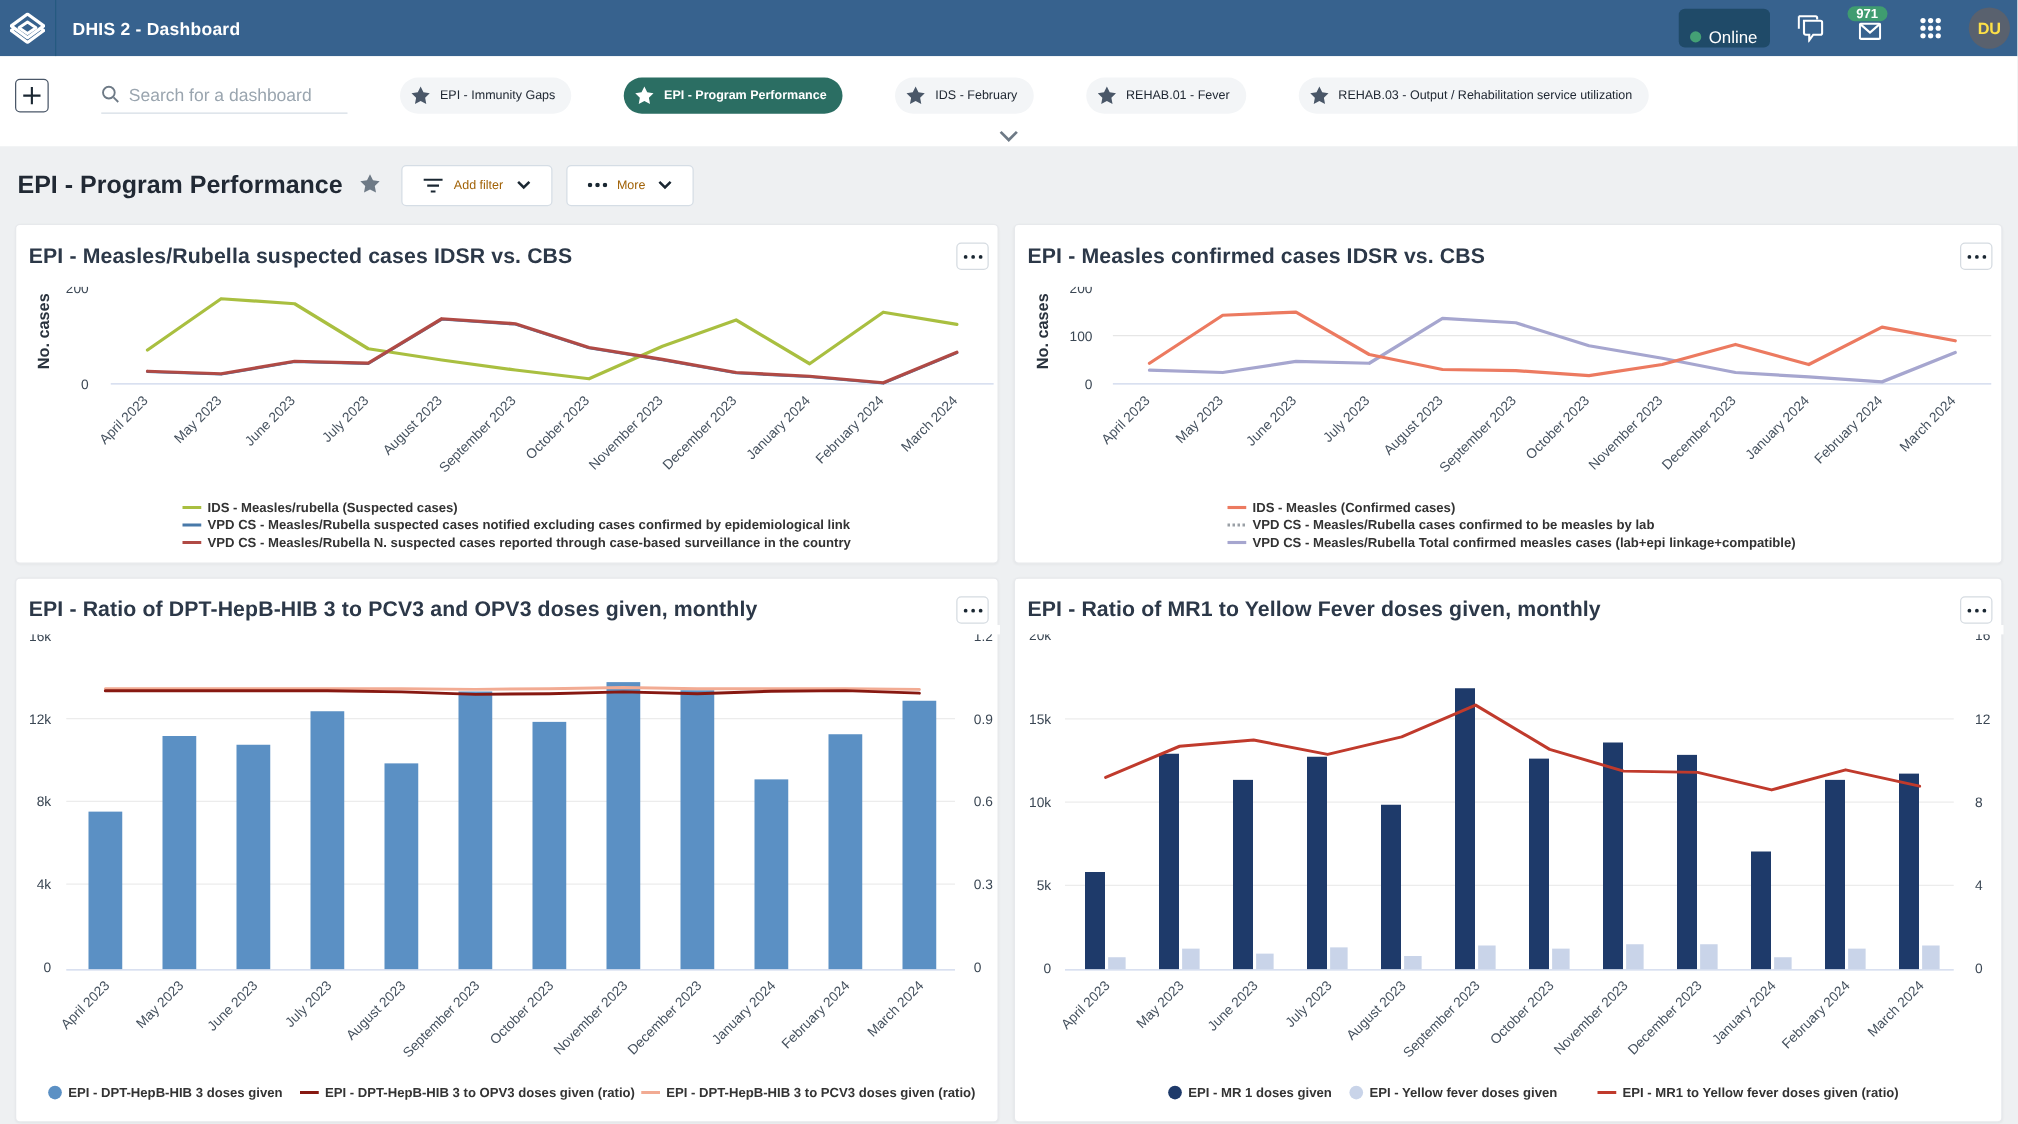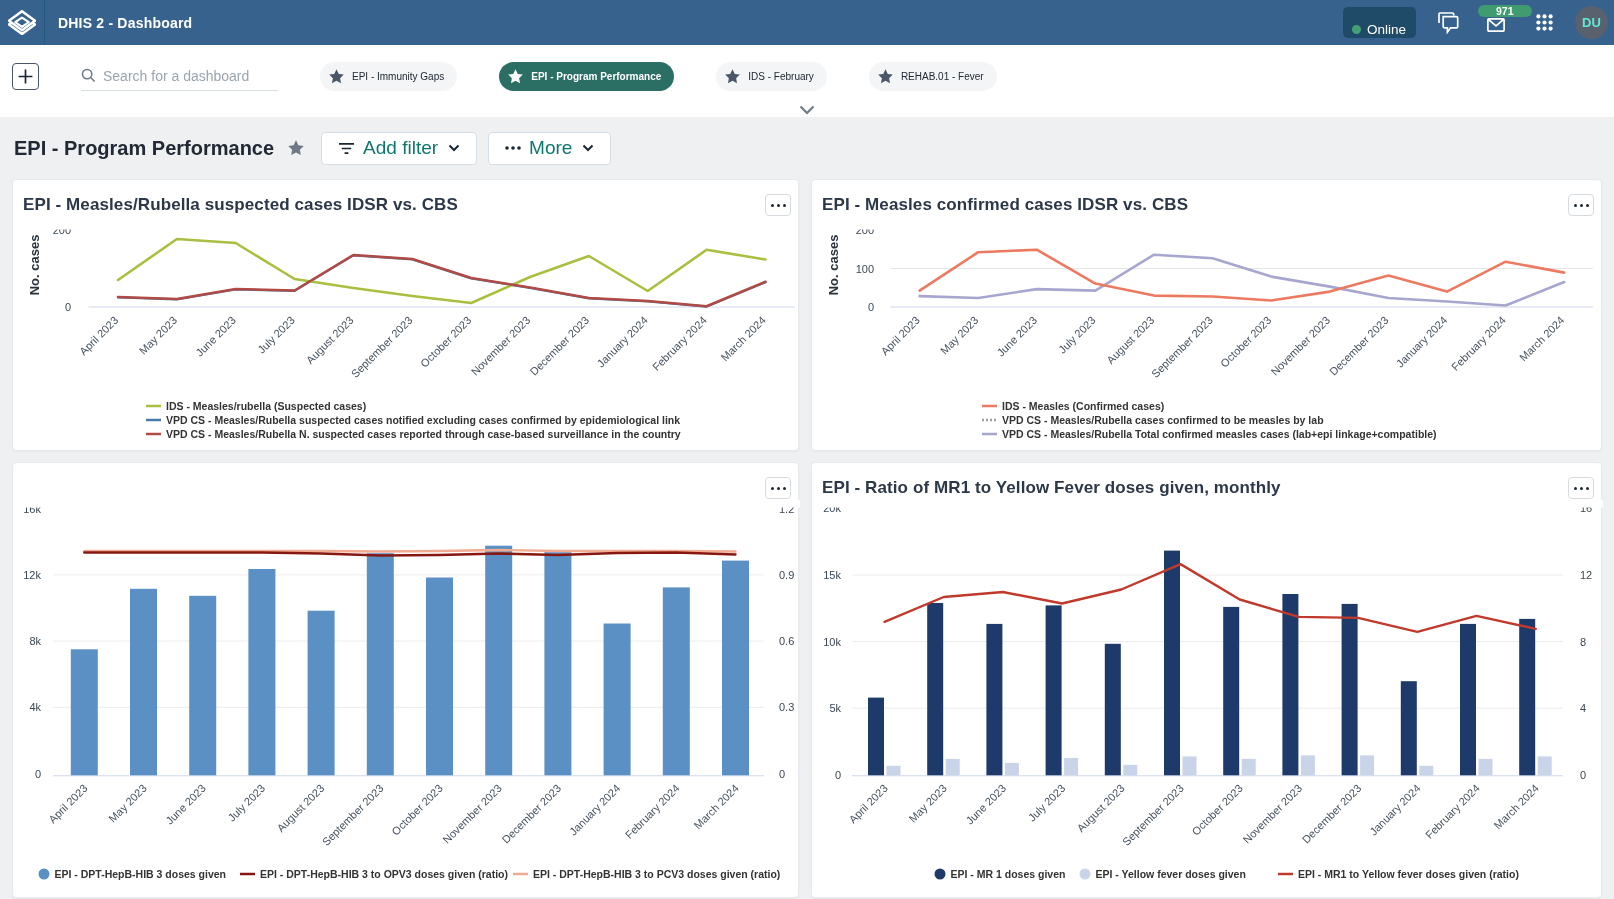--- a/index.html
+++ b/index.html
@@ -4,37 +4,37 @@
 * { margin:0; padding:0; box-sizing:border-box; }
 html,body { width:1614px; height:899px; overflow:hidden; font-family:"Liberation Sans",sans-serif; background:#eef0f2; }
 
 .topbar { height:45px; background:#37628e; display:flex; align-items:center; color:#fff; }
 .logo { width:45px; height:45px; display:flex; align-items:center; justify-content:center; border-right:1px solid #255a80; flex:none; }
 .appname { font-size:14px; font-weight:bold; margin-left:13px; letter-spacing:.2px; }
 .tb-right { margin-left:auto; display:flex; align-items:center; }
 .online { background:#1f4a68; border-radius:5px; height:31px; display:flex; align-items:center; padding:14px 10px 0 9px; font-size:13.5px; }
 .online .dot { width:9px; height:9px; border-radius:50%; background:#44a075; margin-right:6px; }
 .tb-icon { width:48px; height:45px; display:flex; align-items:center; justify-content:center; position:relative; flex:none; }
-.badge { position:absolute; top:5px; left:6px; background:#3f9c70; color:#fff; font-size:10.5px; font-weight:bold; border-radius:6px; padding:0 18px; height:12px; line-height:12px; }
-.avatar { width:33px; height:33px; border-radius:50%; background:#59616e; color:#5eead4; font-size:13px; font-weight:bold; display:flex; align-items:center; justify-content:center; margin:0 6px 0 7px; flex:none; }
+.badge { position:absolute; top:5px; left:6px; background:#3f9c70; color:#fff; font-size:10.5px; font-weight:bold; border-radius:6px; padding:0 7px; height:12px; line-height:12px; }
+.avatar { width:33px; height:33px; border-radius:50%; background:#59616e; color:#fde047; font-size:13px; font-weight:bold; display:flex; align-items:center; justify-content:center; margin:0 6px 0 7px; flex:none; }
 
 .chipbar { background:#fff; height:72px; position:relative; }
 .chiprow { display:flex; align-items:center; position:absolute; top:17px; left:12px; height:29px;gap:33px; }
 .plusbtn { width:27px; height:27px; border:1px solid #4a5768; border-radius:4px; background:#fff; display:flex; align-items:center; justify-content:center; }
 .search { display:flex; align-items:center; width:197px; border-bottom:1px solid #d5dde5; height:28px; margin-left:9px; padding-bottom:1px; }
 .search span { color:#9aa5af; font-size:14px; margin-left:7px; }
 .chip { display:flex; align-items:center; height:29px; border-radius:15px; background:#f3f5f7; padding:0 13px 0 8px; margin-left:9px; font-size:10px; color:#212934; white-space:nowrap; }
 .chip svg { margin-right:7px; }
 .chip-sel { background:#2b6e63; color:#fff; font-weight:bold; }
 .chevron { position:absolute; left:799px; top:56px; }
 
 .titlerow { display:flex; align-items:center; height:62px; padding-left:14px; }
 .dtitle { font-size:20px; font-weight:bold; color:#212934; }
 .tstar { margin-left:13px; margin-top:3px; }
-.btn { display:flex; align-items:center; height:33px; border:1px solid #d5dde5; border-radius:4px; background:#fff; font-size:19px; color:#0f766e; font-weight:500; padding:0 16px; }
+.btn { display:flex; align-items:center; height:33px; border:1px solid #d5dde5; border-radius:4px; background:#fff; font-size:10px; color:#a16207; font-weight:500; padding:0 16px; }
 .btn svg { margin-right:8px; }
 .btn .chev { margin-left:10px; margin-right:0; }
 .grid { position:relative; }
 .card { position:absolute; background:#fff; border:1px solid #e7e9ec; border-radius:4px; box-shadow:0 1px 2px rgba(0,0,0,.04); }
 .ctitle { position:absolute; top:15px; left:10px; font-size:17px; font-weight:bold; color:#2c3848; letter-spacing:.1px; }
 .menu { position:absolute; top:14px; width:26px; height:22px; border:1px solid #d5dbe1; border-radius:4px; display:flex; align-items:center; justify-content:center; }
 .menu i { width:3px; height:3px; border-radius:50%; background:#1a2732; margin:0 1.5px; }
 .csvg { position:absolute; left:0; top:0; }
 </style></head>
 <body>
@@ -109,20 +109,26 @@
         <svg width="17" height="17" viewBox="0 0 24 24" fill="#4a5768">
           <path d="M12 1.8 15.2 8.3 22.3 9.3 17.1 14.3 18.4 21.4 12 18 5.6 21.4 6.9 14.3 1.7 9.3 8.8 8.3Z"></path>
         </svg>
         <span>IDS - February</span>
       </div>
     <div class="chip">
         <svg width="17" height="17" viewBox="0 0 24 24" fill="#4a5768">
           <path d="M12 1.8 15.2 8.3 22.3 9.3 17.1 14.3 18.4 21.4 12 18 5.6 21.4 6.9 14.3 1.7 9.3 8.8 8.3Z"></path>
         </svg>
         <span>REHAB.01 - Fever</span>
+      </div>
+    <div class="chip">
+        <svg width="17" height="17" viewBox="0 0 24 24" fill="#4a5768">
+          <path d="M12 1.8 15.2 8.3 22.3 9.3 17.1 14.3 18.4 21.4 12 18 5.6 21.4 6.9 14.3 1.7 9.3 8.8 8.3Z"></path>
+        </svg>
+        <span>REHAB.03 - Output / Rehabilitation service utilization</span>
       </div>
   </div>
   <div class="chevron"><svg width="16" height="10" viewBox="0 0 16 10" fill="none" stroke="#6e7a86" stroke-width="2.2">
         <path d="M1.5 1.5 8 8 14.5 1.5"></path>
       </svg></div>
 </div>
 <div class="content">
   <div class="titlerow">
     <span class="dtitle">EPI - Program Performance</span>
     <span class="tstar"><svg width="18" height="18" viewBox="0 0 24 24" fill="#6e7a86">
@@ -217,20 +223,21 @@
             <line x1="170" y1="254.0" x2="185" y2="254.0" stroke="#a6a6cf" stroke-width="2.5"></line>
             <text x="190" y="257.5" font-size="10.5" font-weight="bold" fill="#333">VPD CS - Measles/Rubella Total confirmed measles cases (lab+epi linkage+compatible)</text>
           </svg></div>
       <div class="menu" style="left:756px;">
           <i></i>
           <i></i>
           <i></i>
         </div>
     </div>
     <div class="card" style="left:12px; top:283px; width:787px; height:436px;">
+      <div class="ctitle">EPI - Ratio of DPT-HepB-HIB 3 to PCV3 and OPV3 doses given, monthly</div>
       <div class="csvg"><svg width="787" height="436" viewBox="0 0 787 436">
             <text x="28" y="49.8" text-anchor="end" font-size="11" fill="#3b4754">16k</text>
             <text x="28" y="115.9" text-anchor="end" font-size="11" fill="#3b4754">12k</text>
             <text x="28" y="182.1" text-anchor="end" font-size="11" fill="#3b4754">8k</text>
             <text x="28" y="248.3" text-anchor="end" font-size="11" fill="#3b4754">4k</text>
             <text x="28" y="314.5" text-anchor="end" font-size="11" fill="#3b4754">0</text>
             <text x="766" y="49.8" font-size="11" fill="#3b4754">1.2</text>
             <text x="766" y="115.9" font-size="11" fill="#3b4754">0.9</text>
             <text x="766" y="182.1" font-size="11" fill="#3b4754">0.6</text>
             <text x="766" y="248.3" font-size="11" fill="#3b4754">0.3</text>

